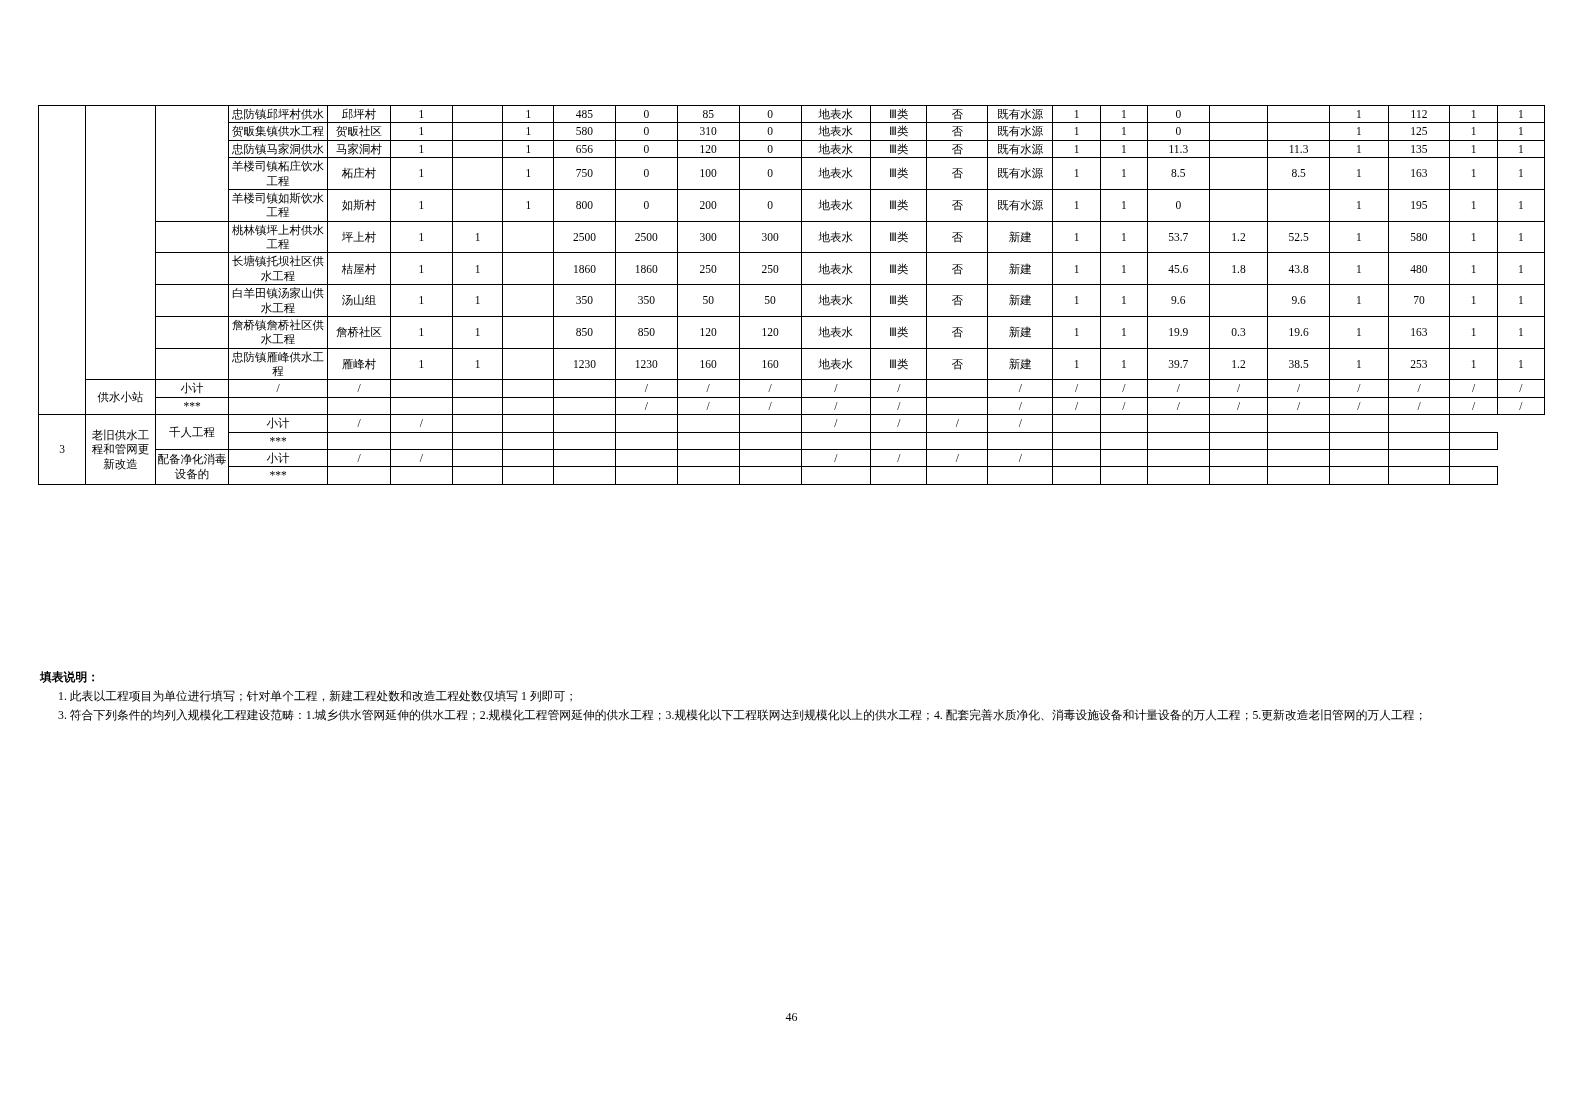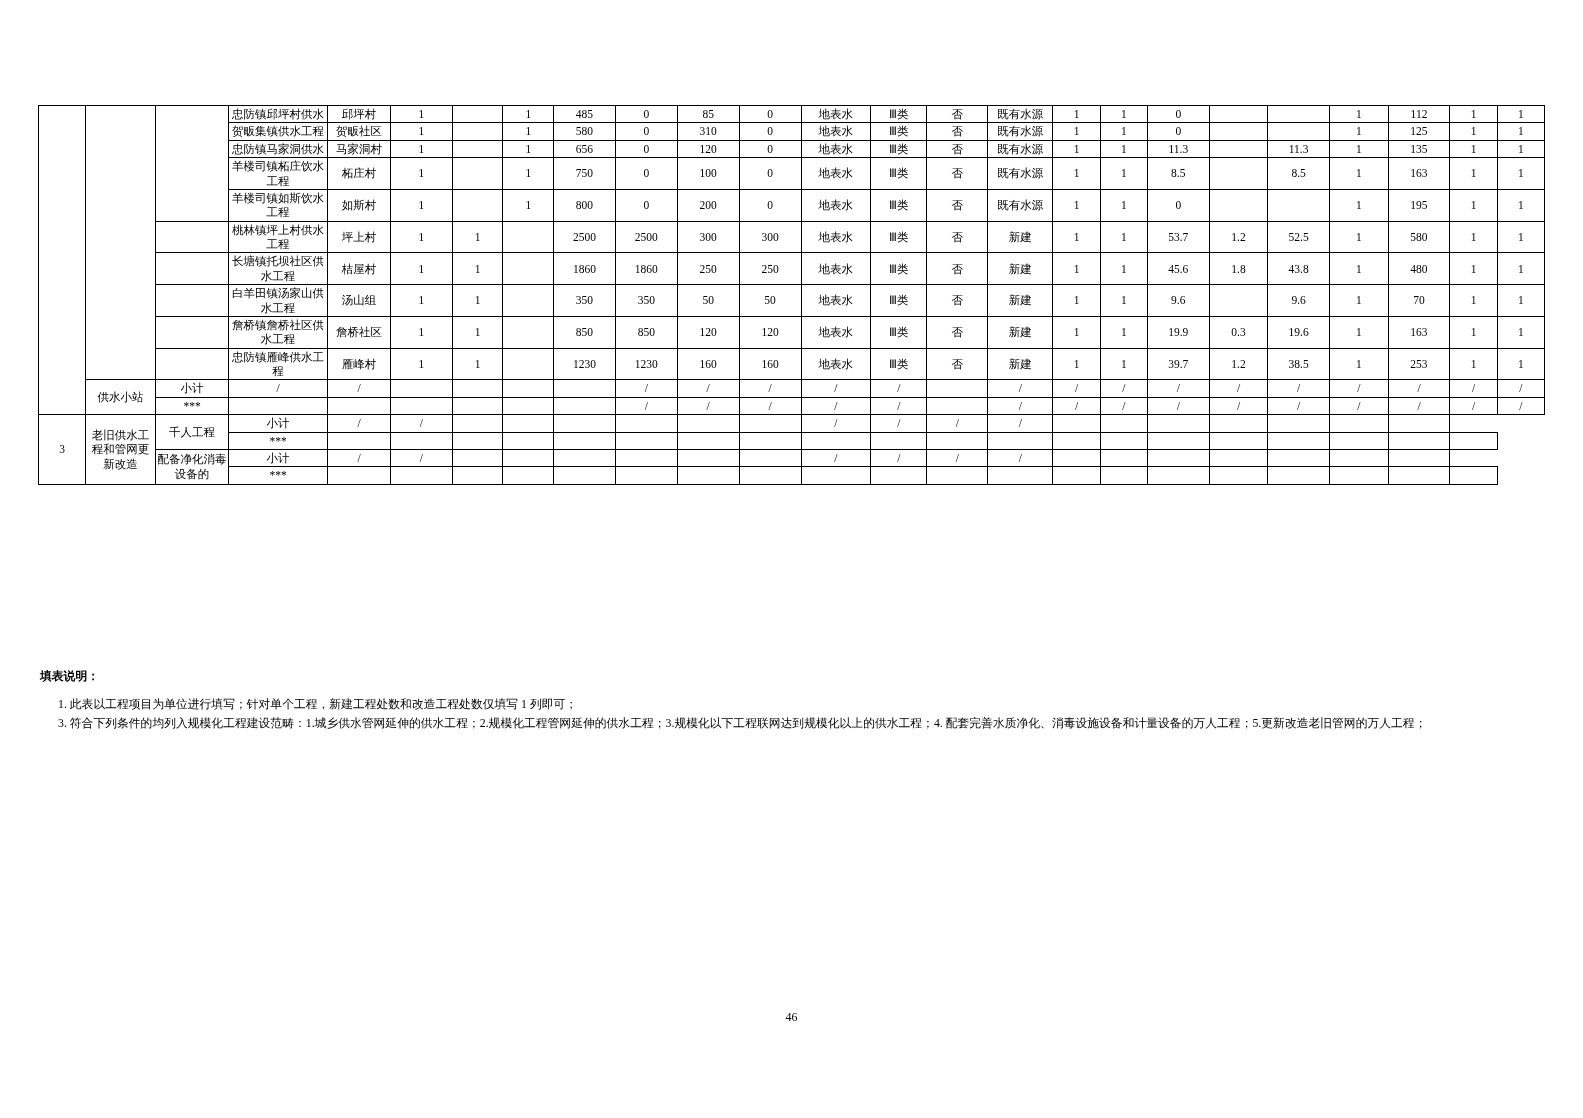--- a/index.html
+++ b/index.html
@@ -43,22 +43,21 @@
   .notes {
     position: absolute;
     left: 40px;
     top: 668px;
     width: 1505px;
     font-size: 11.8px;
     line-height: 1.55;
   }
   .notes .title {
     font-weight: bold;
-    margin-bottom: 9px;
-    font-family: Liberation Mono, monospace;
+    margin-bottom: 1px;
   }
   .notes .item {
     text-indent: 0;
     padding-left: 18px;
     text-align: justify;
   }
   .pagenum {
     position: absolute;
     left: 0;
     top: 1010px;

